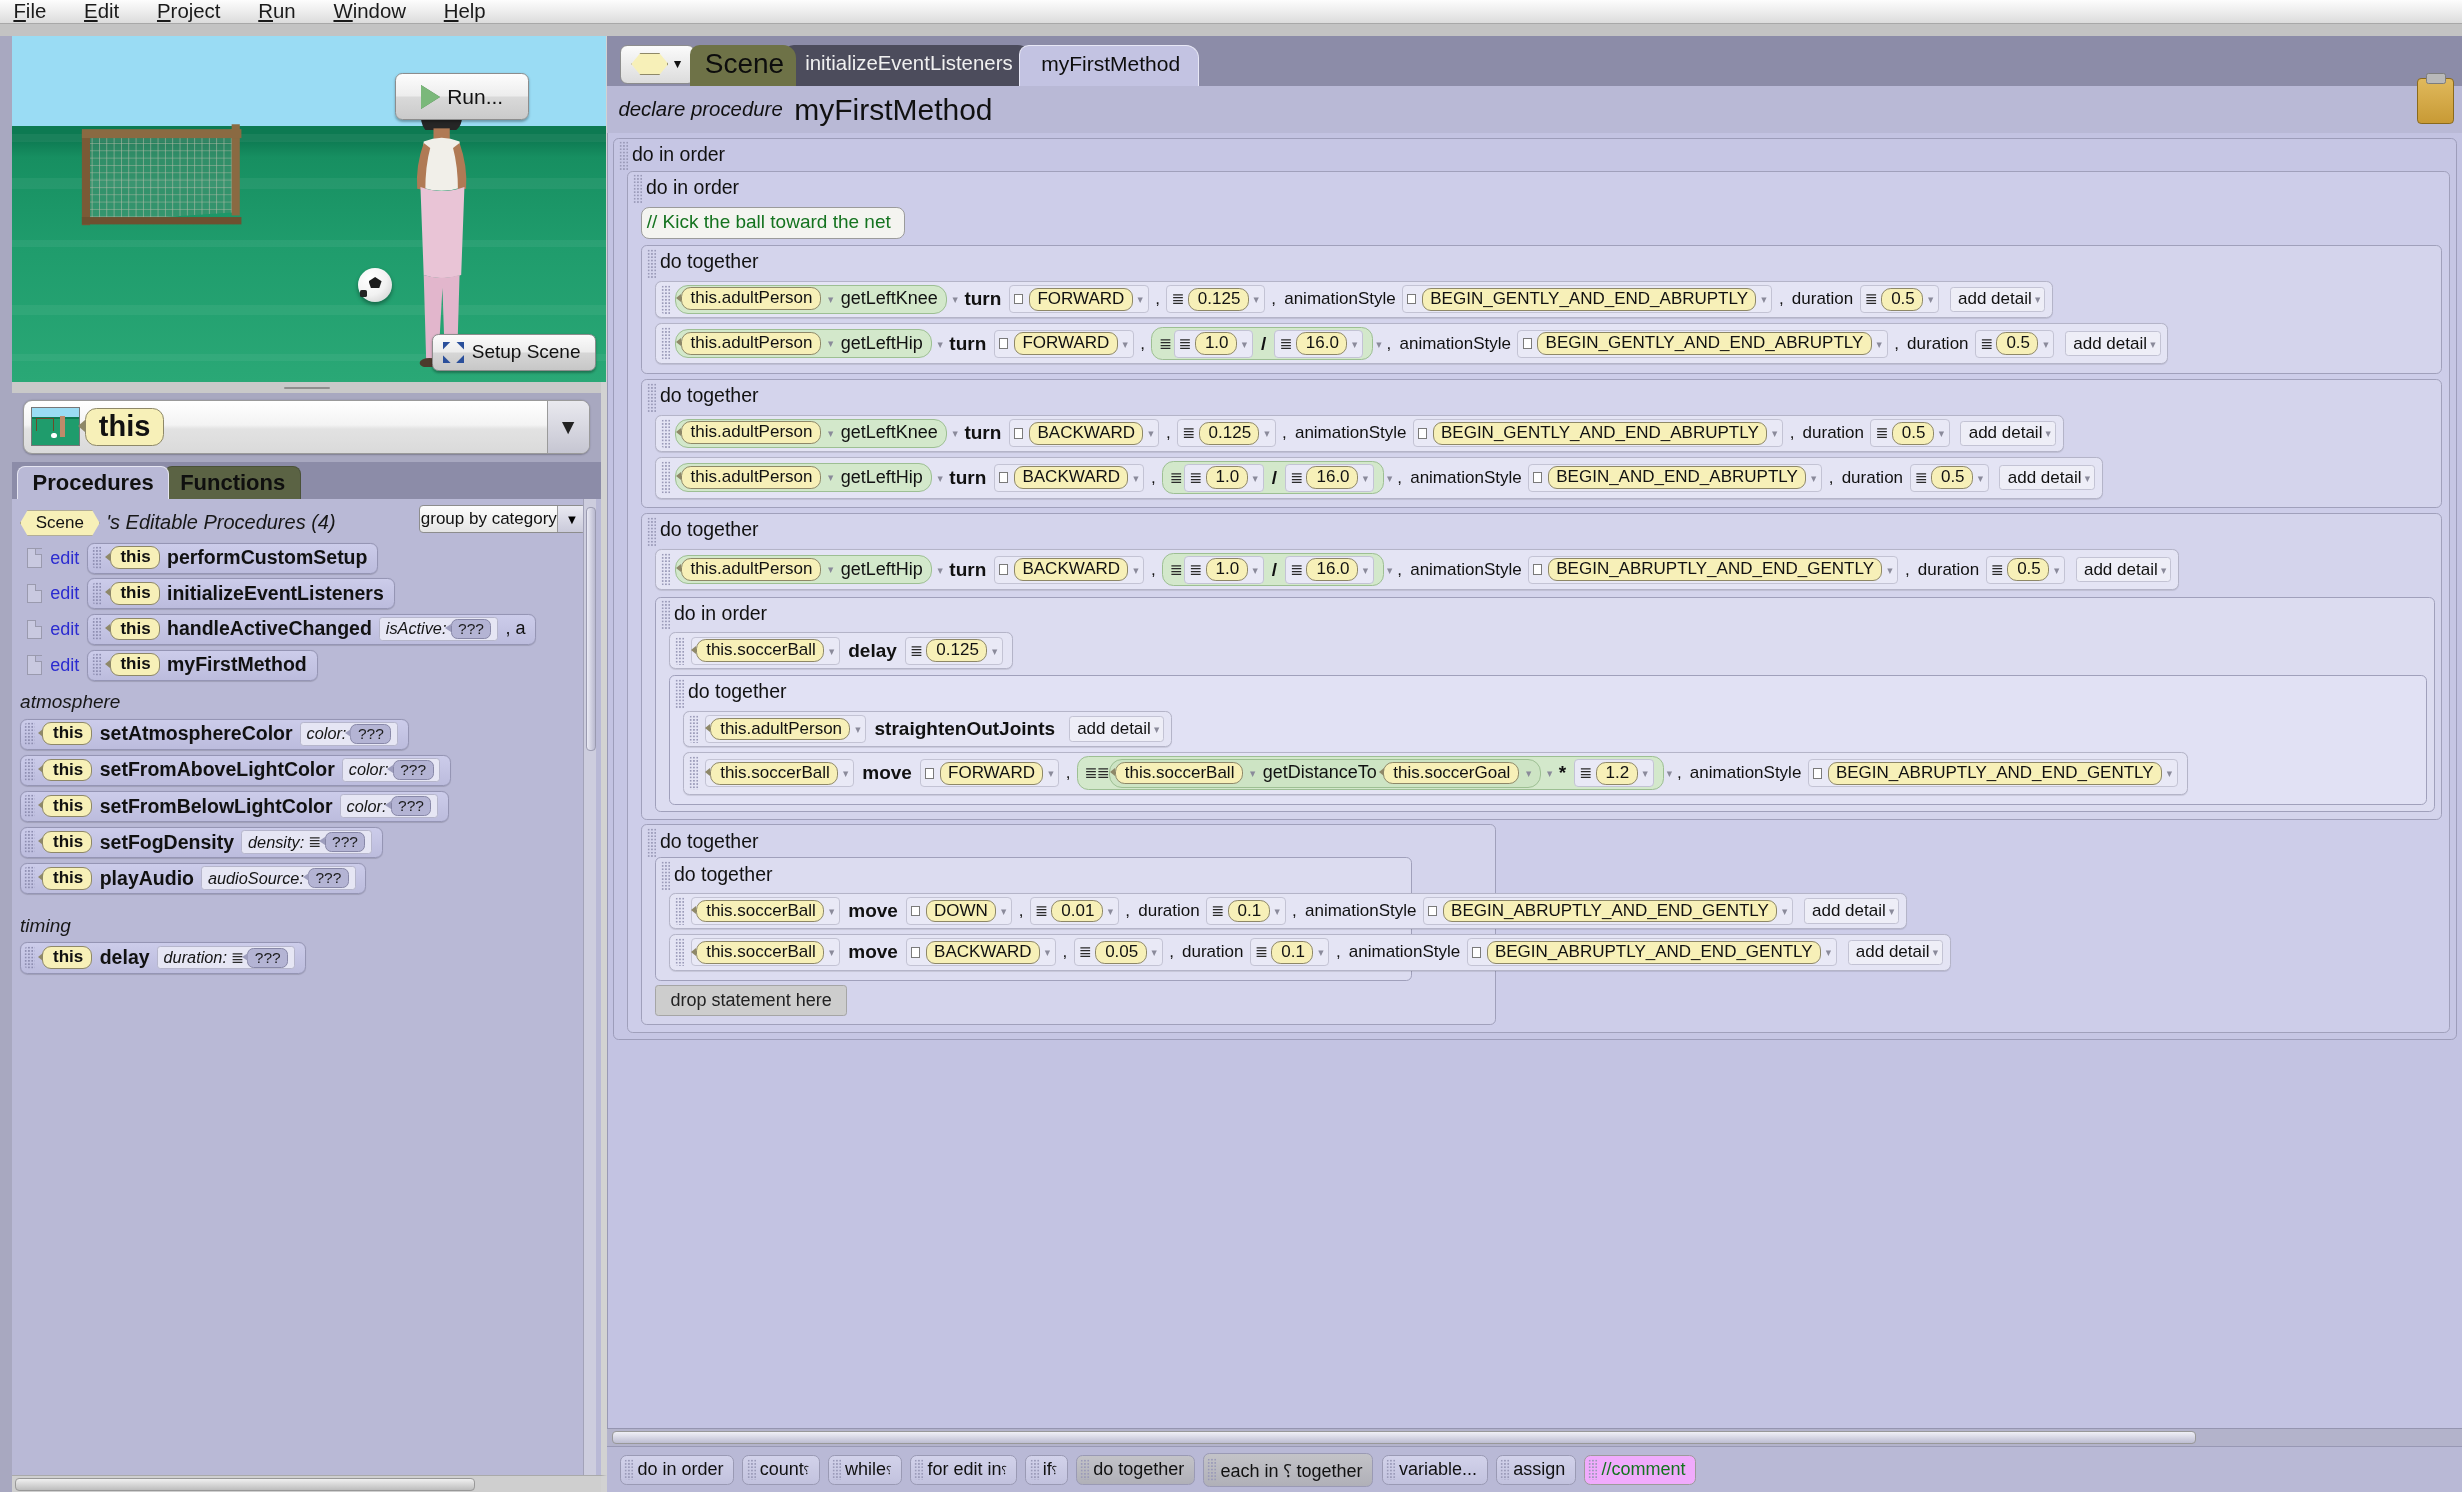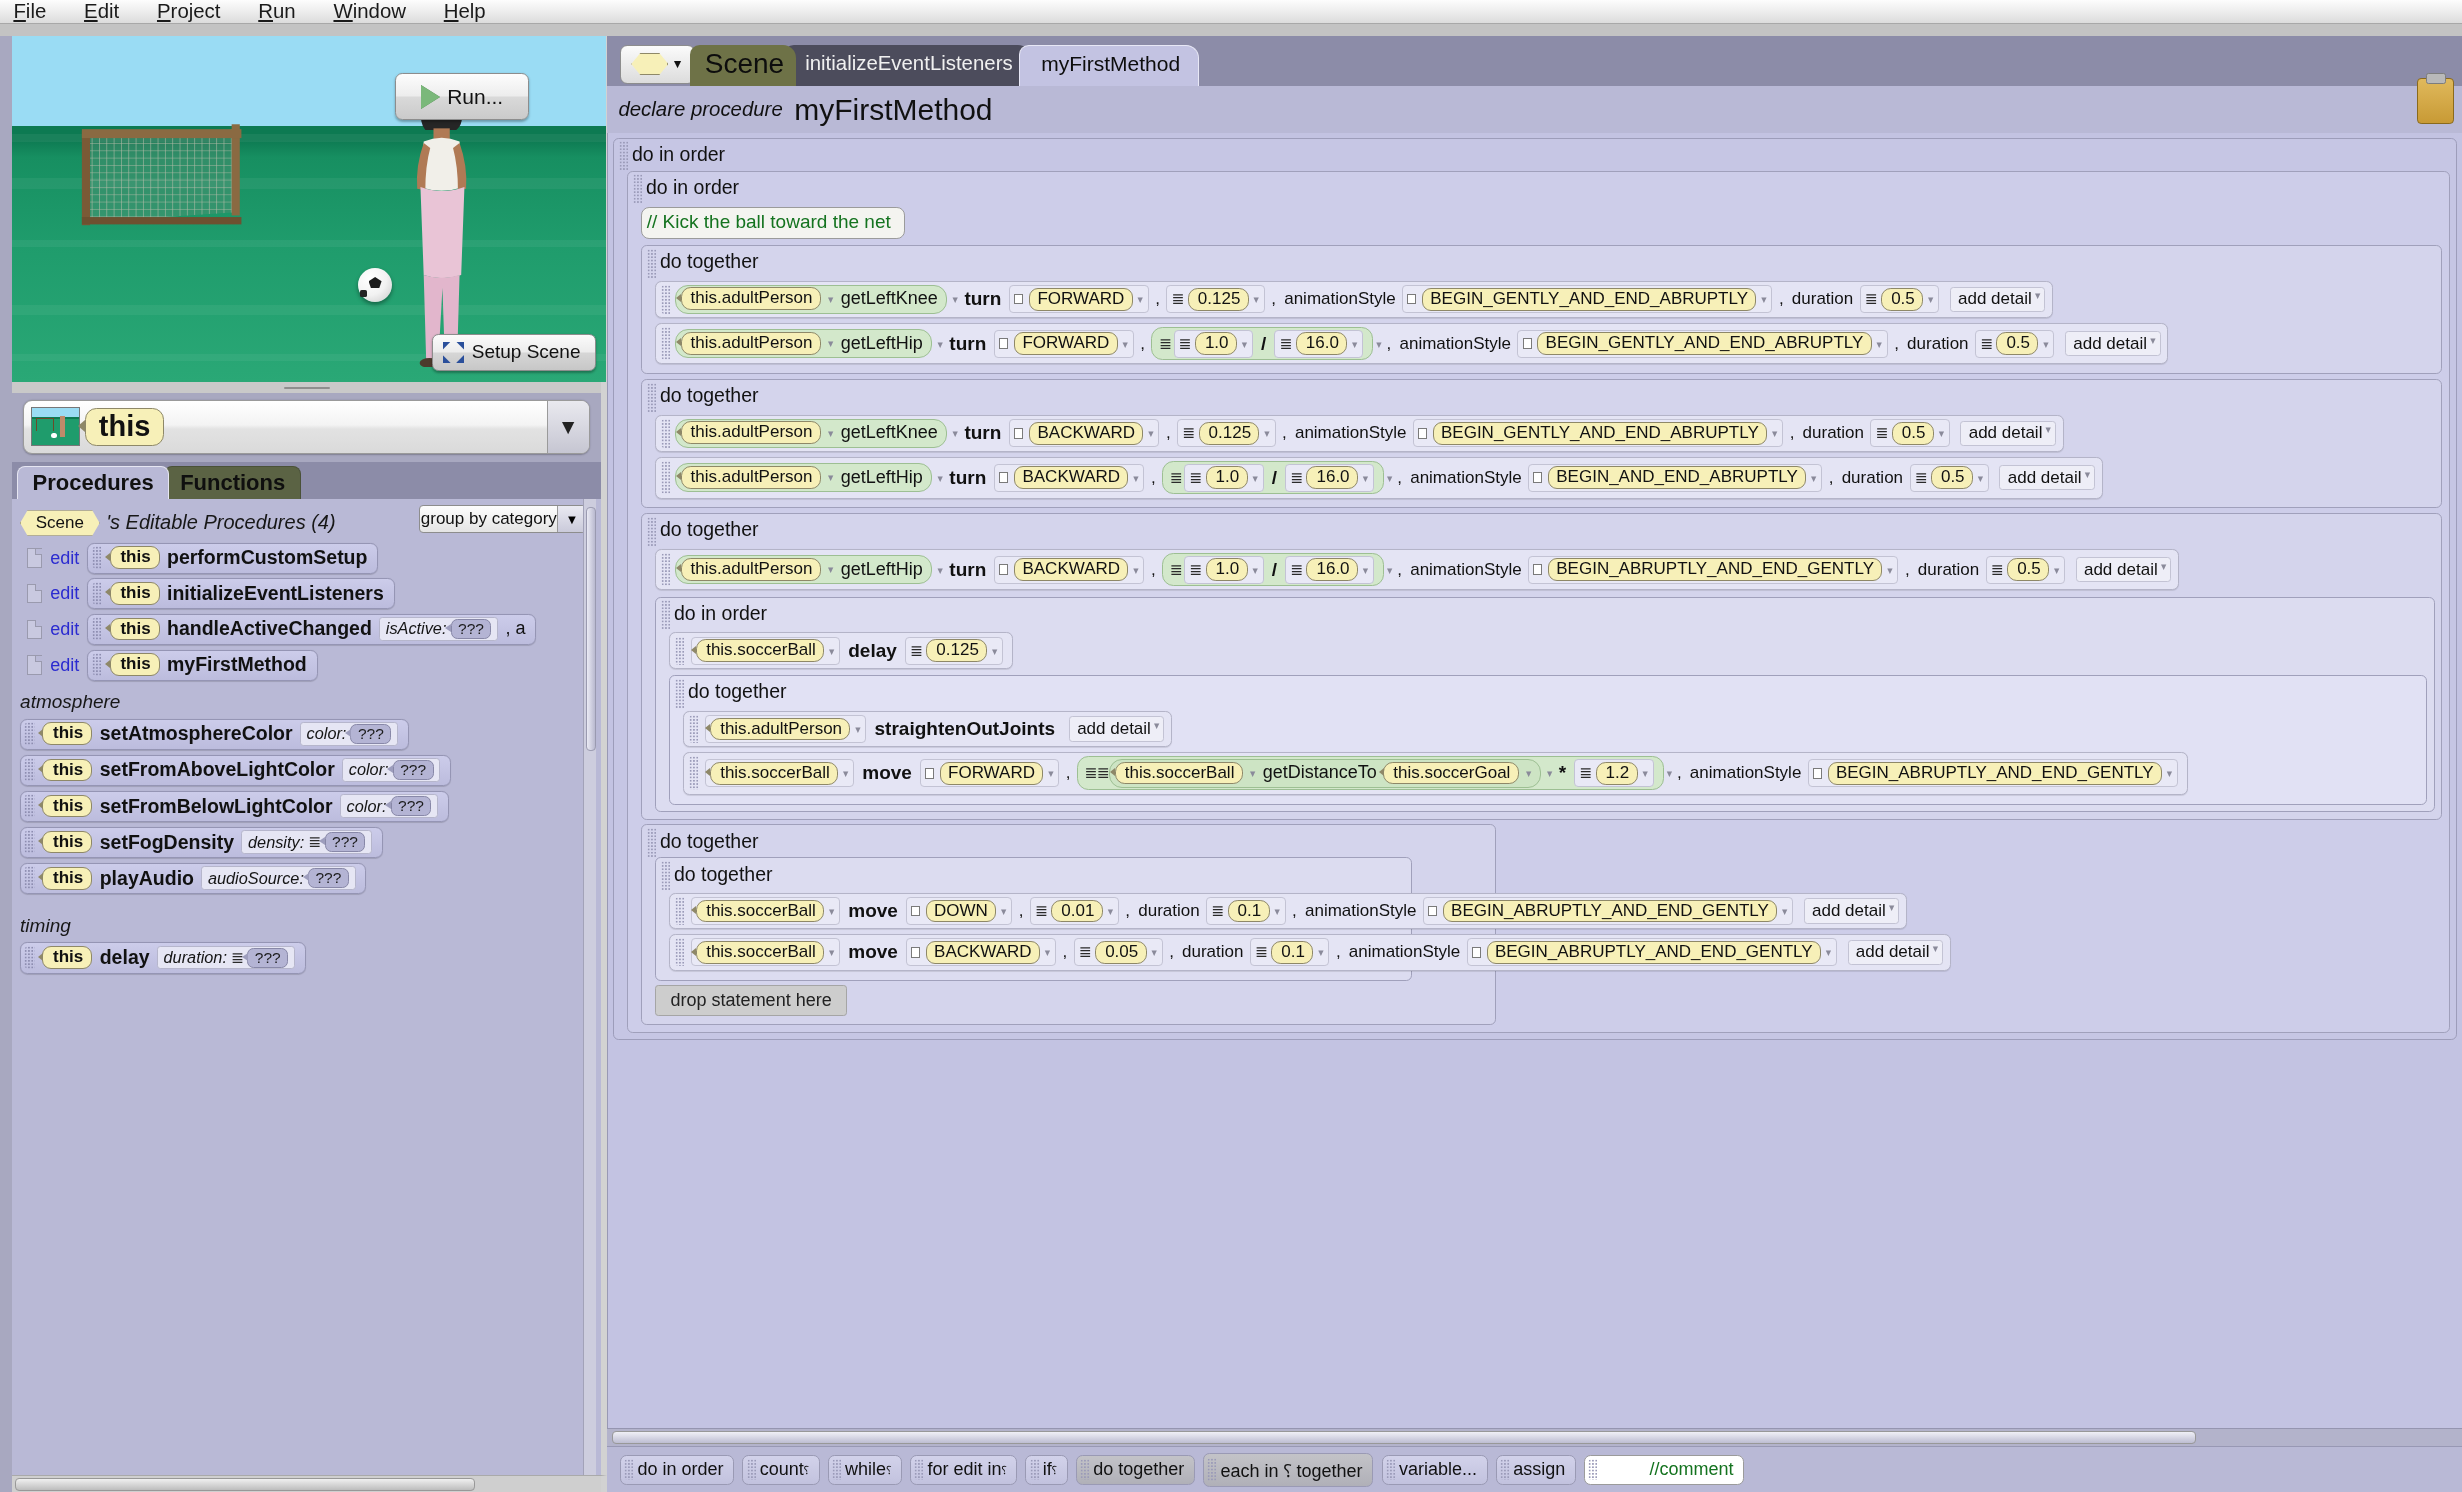--- a/index.html
+++ b/index.html
@@ -393,21 +393,21 @@
     background:#d3e8cb;border:0.8px solid #9dbf93;border-radius:13px;
     padding:1.6px 8.1px 2.4px 4.9px;margin-right:4.9px;
   }
   .kw{font-size:19px;font-weight:bold;color:#111;margin:0 5.7px;}
   .ident{font-size:18px;color:#111;}
   .plain{font-size:17px;color:#111;margin:0 4.1px;}
   .dropcaret{font-size:10.6px;color:#8a8a9a;margin:0 0.8px;}
   .adddetail{
     background:#eeeef7;border:0.8px solid #c3c3d4;border-radius:3.3px;
     padding:1.6px 3.3px 1.6px 7.3px;font-size:17px;color:#111;margin-left:8.1px;
-    display:inline-flex;align-items:flex-start;gap:2.4px;
+    display:inline-flex;align-items:center;gap:2.4px;
   }
   .comment-stmt{
     display:inline-flex;align-items:center;
     background:#f4f4f0;border:0.8px solid #9b9b9b;border-radius:8.1px;
     padding:3.3px 13px 4.1px 4.9px;margin:3.3px 0;
   }
   .comment-stmt .txt{font-size:19px;color:#14731f;}
   .dropzone{
     display:inline-block;background:#cdcdcd;border:0.8px solid #a5a5a5;border-radius:3.3px;
     padding:4.1px 14.7px;font-size:18px;color:#222;margin:4.1px 0 1.6px 0;
@@ -443,21 +443,21 @@
     border:0.8px solid #9a9ab4;border-radius:6.5px;
     padding:3.3px 9.8px 4.1px 3.3px;font-size:18px;color:#111;cursor:pointer;
     white-space:nowrap;
   }
   .pal .g3{
     width:9px;align-self:stretch;margin-right:4.1px;
     background-image: radial-gradient(#9a9ab8 0.8px, transparent 0.8px);
     background-size:3.3px 3.3px;border-radius:4.1px 0 0 4.1px;
   }
   .pal.strong{background:linear-gradient(to bottom,#c3c3c8,#b0b0b8);}
-  .pal.comment{background:#ffffff;border-color:#9b9b9b;gap:48px;}
+  .pal.comment{background:#f0abfc;border-color:#9b9b9b;}
   .pal.comment .tx{color:#14731f;}
   .sub{font-size:11.4px;}
 </style>
 </head>
 <body>
 
 <div id="menubar">
   <div class="menu-item"><u>F</u>ile</div>
   <div class="menu-item"><u>E</u>dit</div>
   <div class="menu-item"><u>P</u>roject</div>

